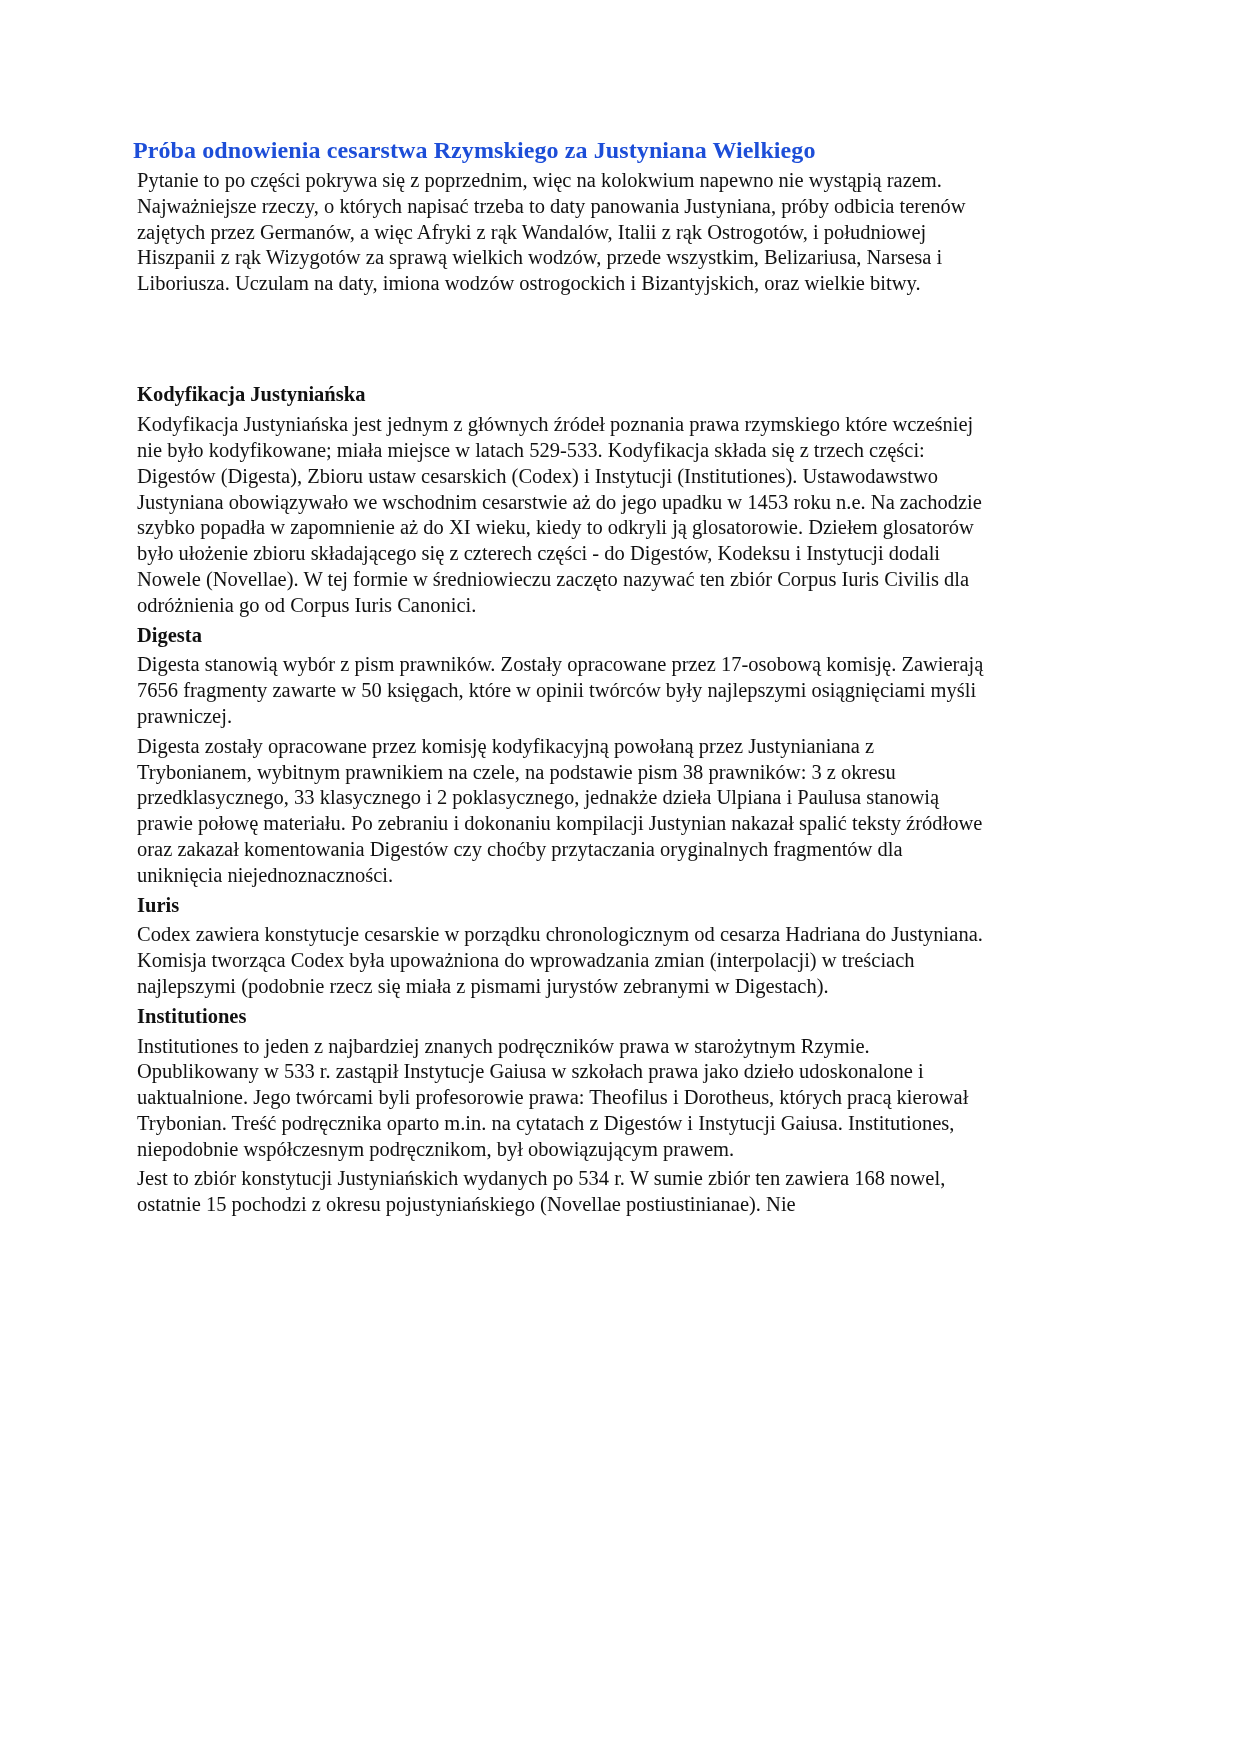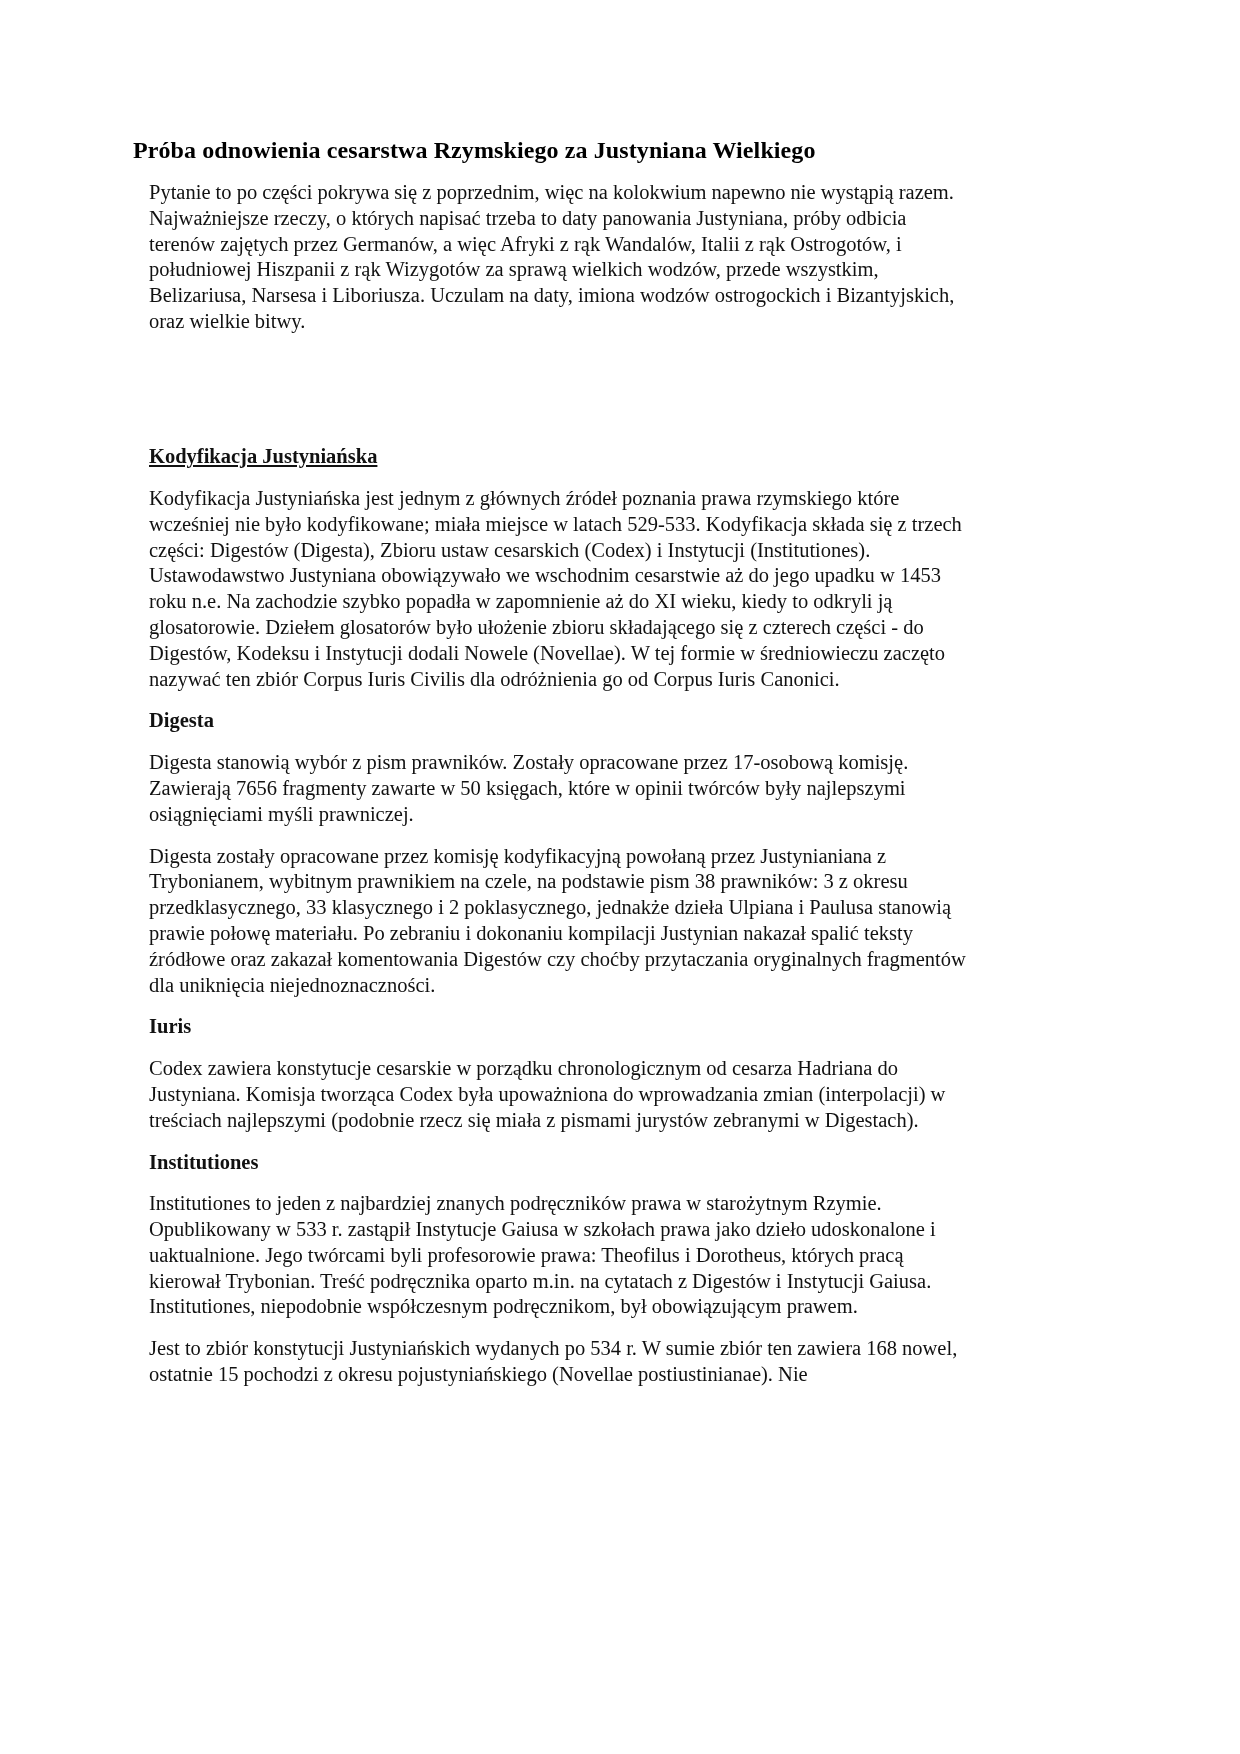--- a/index.html
+++ b/index.html
@@ -3,27 +3,27 @@
 <meta charset="utf-8">
 <style>
   html, body { margin: 0; padding: 0; background: #ffffff; }
   body { width: 1240px; height: 1754px; position: relative; overflow: hidden; }
   .page {
     position: absolute; left: 133px; top: 136px; width: 860px;
     font-family: "Liberation Serif", "DejaVu Serif", serif;
     font-size: 20.5px; line-height: 25.8px; color: #111111;
   }
   .title {
-    color: #000000; font-weight: bold; font-size: 24px; line-height: 28px;
+    color: #1d4ed8; font-weight: bold; font-size: 24px; line-height: 28px;
     margin: 0; letter-spacing: 0.1px;
   }
-  p { margin: 16px; }
+  p { margin: 4px; }
   .gap1 { height: 25.8px; }
   .gap2 { height: 51.6px; }
-  .h-bold { font-weight: bold; text-decoration: underline; }
+  .h-bold { font-weight: bold; }
   .h-bi { font-weight: bold; }
 </style>
 </head>
 <body>
 
 <div class="page">
   <h1 class="title">Próba odnowienia cesarstwa Rzymskiego za Justyniana Wielkiego</h1>
   <p>Pytanie to po części pokrywa się z poprzednim, więc na kolokwium napewno nie wystąpią razem. Najważniejsze rzeczy, o których napisać trzeba to daty panowania Justyniana, próby odbicia terenów zajętych przez Germanów, a więc Afryki z rąk Wandalów, Italii z rąk Ostrogotów, i południowej Hiszpanii z rąk Wizygotów za sprawą wielkich wodzów, przede wszystkim, Belizariusa, Narsesa i Liboriusza. Uczulam na daty, imiona wodzów ostrogockich i Bizantyjskich, oraz wielkie bitwy.</p>
   <div class="gap1"></div>
   <div class="gap2"></div>

